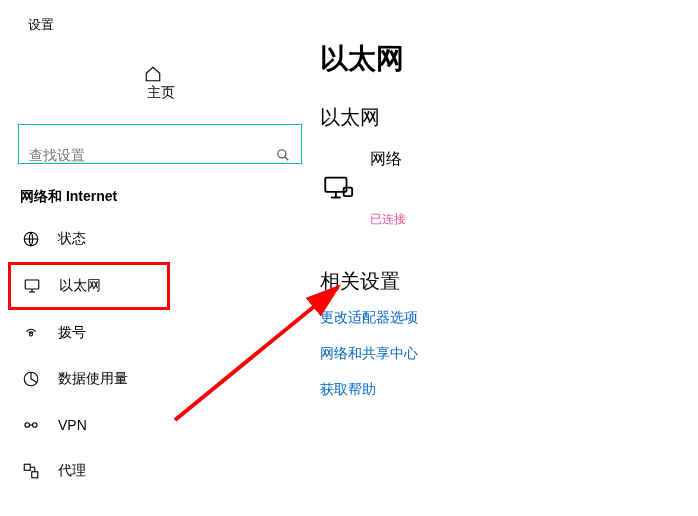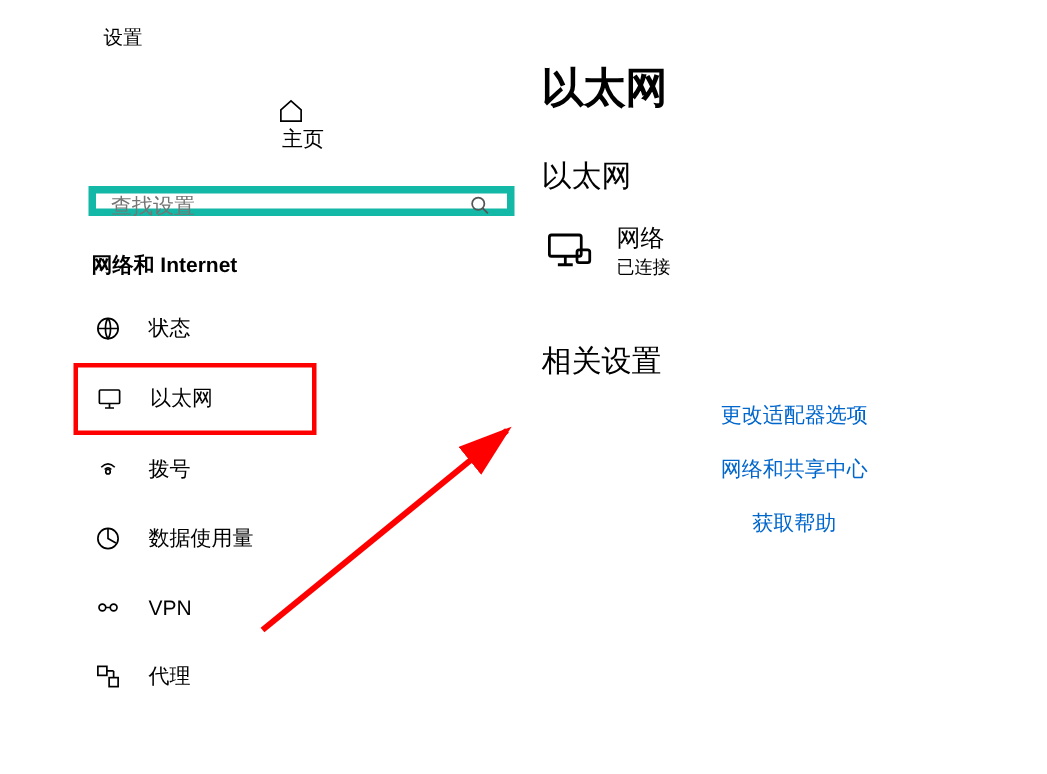--- a/index.html
+++ b/index.html
@@ -11,40 +11,39 @@
       width: 698px;
       height: 516px;
       overflow: hidden;
       position: relative;
     }
     .container { display: flex; height: 100%; }
     .sidebar {
       width: 320px;
       padding: 10px 0 0 0;
       border-right: none;
-      margin-left: 41px;
     }
     .app-title {
       padding: 6px 20px 20px 28px;
       font-size: 13px;
     }
     .home-row {
       display: flex;
       align-items: center;
       padding: 10px 20px 10px 22px;
       cursor: pointer;
       flex-direction: column;
     }
     .home-row .icon { width: 20px; height: 20px; margin-right: 16px; display: flex; align-items: center; justify-content: center; }
     .search-wrap {
       margin: 12px 18px 18px 18px;
-      border: 5px solid #14b8a6;
-      height: 20px;
-      display: flex;
-      align-items: flex-start;
+      border: 1px solid #14b8a6;
+      height: 40px;
+      display: flex;
+      align-items: flex-end;
       padding: 0 10px;
     }
     .search-wrap input {
       border: none;
       outline: none;
       flex: 1;
       font-size: 14px;
       background: transparent;
     }
     .search-wrap .sicon { width: 16px; height: 16px; display:flex; align-items:center; justify-content:center; }
@@ -86,33 +85,32 @@
     }
     .network-row {
       display: flex;
       align-items: center;
       margin-bottom: 40px;
     }
     .network-row .neticon {
       width: 36px; height: 36px; margin-right: 14px;
       display:flex; align-items:center; justify-content:center;
     }
-    .network-row .nettext .sub { font-size: 12px; color: #000000; }
+    .network-row .nettext .sub { font-size: 12px; color: #ec4899; margin-top: 41px; }
     .related-title {
       font-size: 20px;
       font-weight: 400;
       margin-bottom: 14px;
     }
     .link {
       color: #0066cc;
       font-size: 14px;
       margin-bottom: 18px;
       cursor: pointer;
       display: block;
-      text-align: center;
     }
     .question-title {
       font-size: 20px;
       margin-top: 20px;
       margin-bottom: 10px;
     }
     .arrow {
       position: absolute;
       pointer-events: none;
       left: 0; top: 0;

